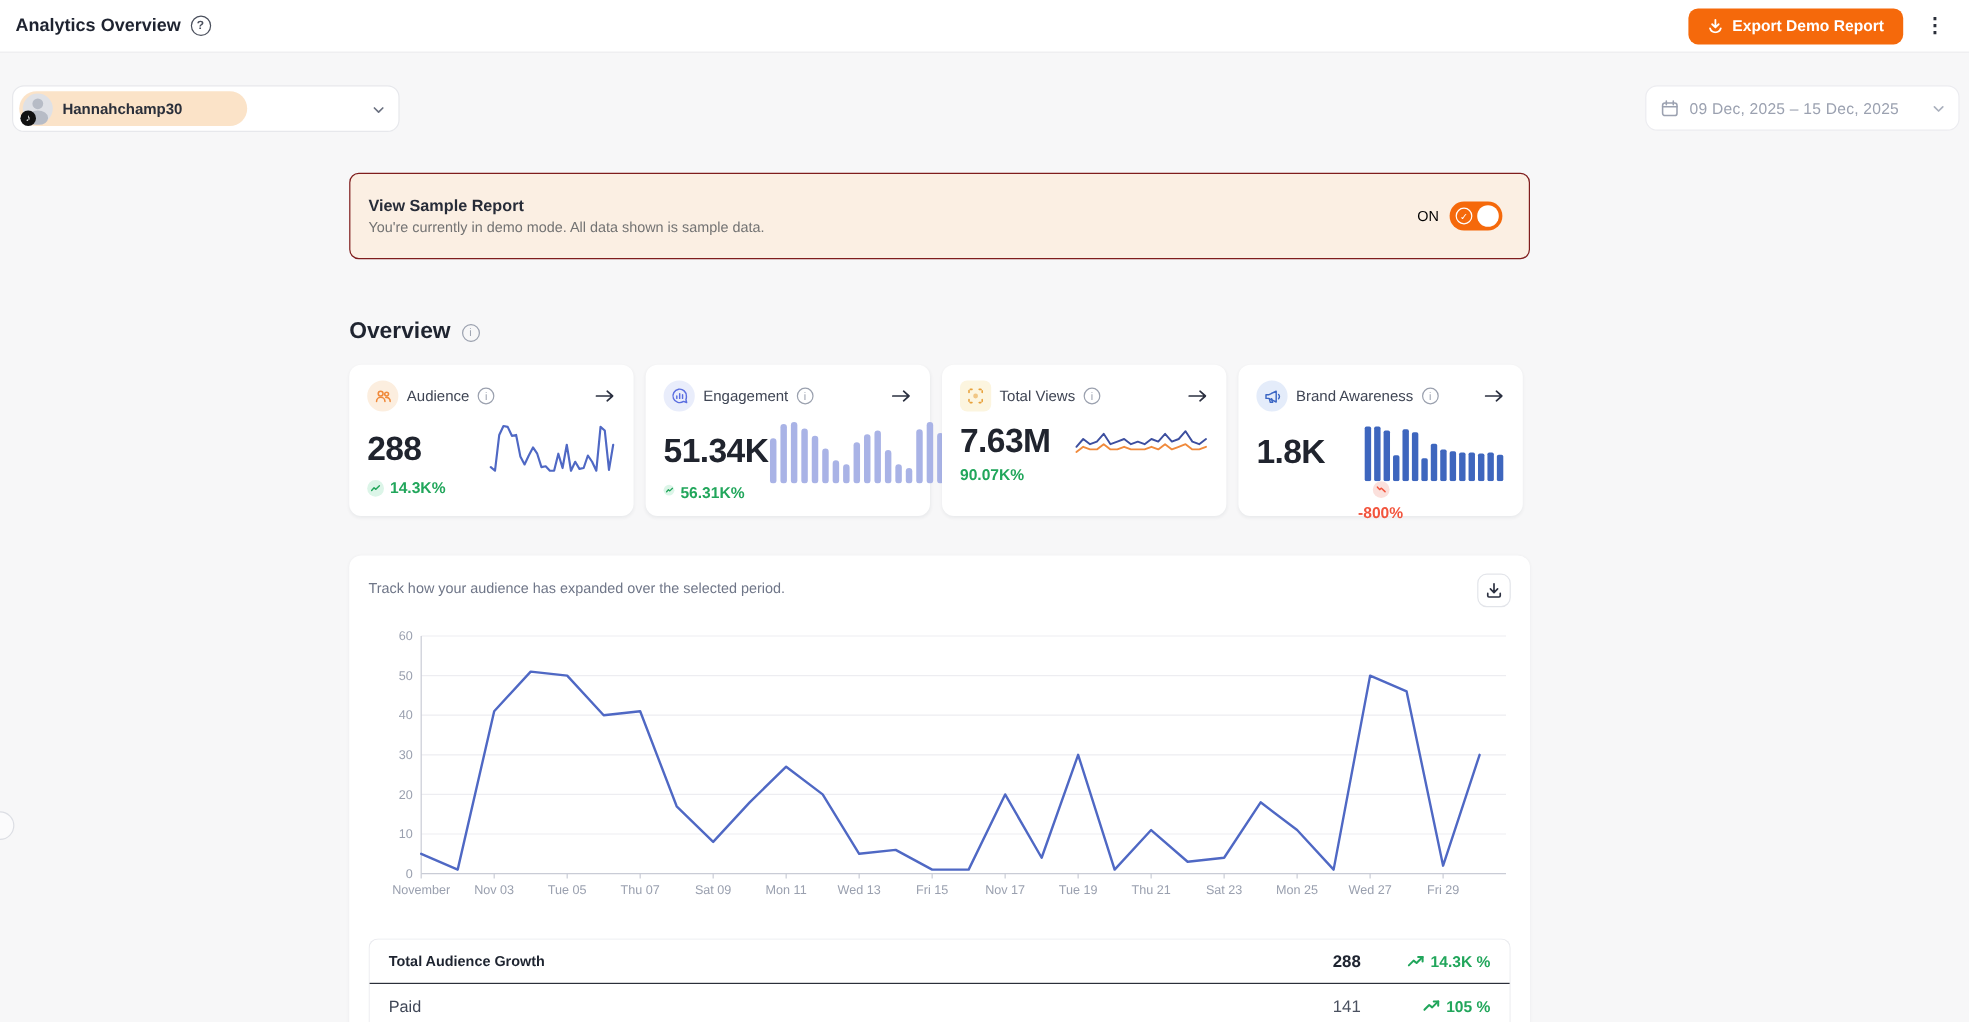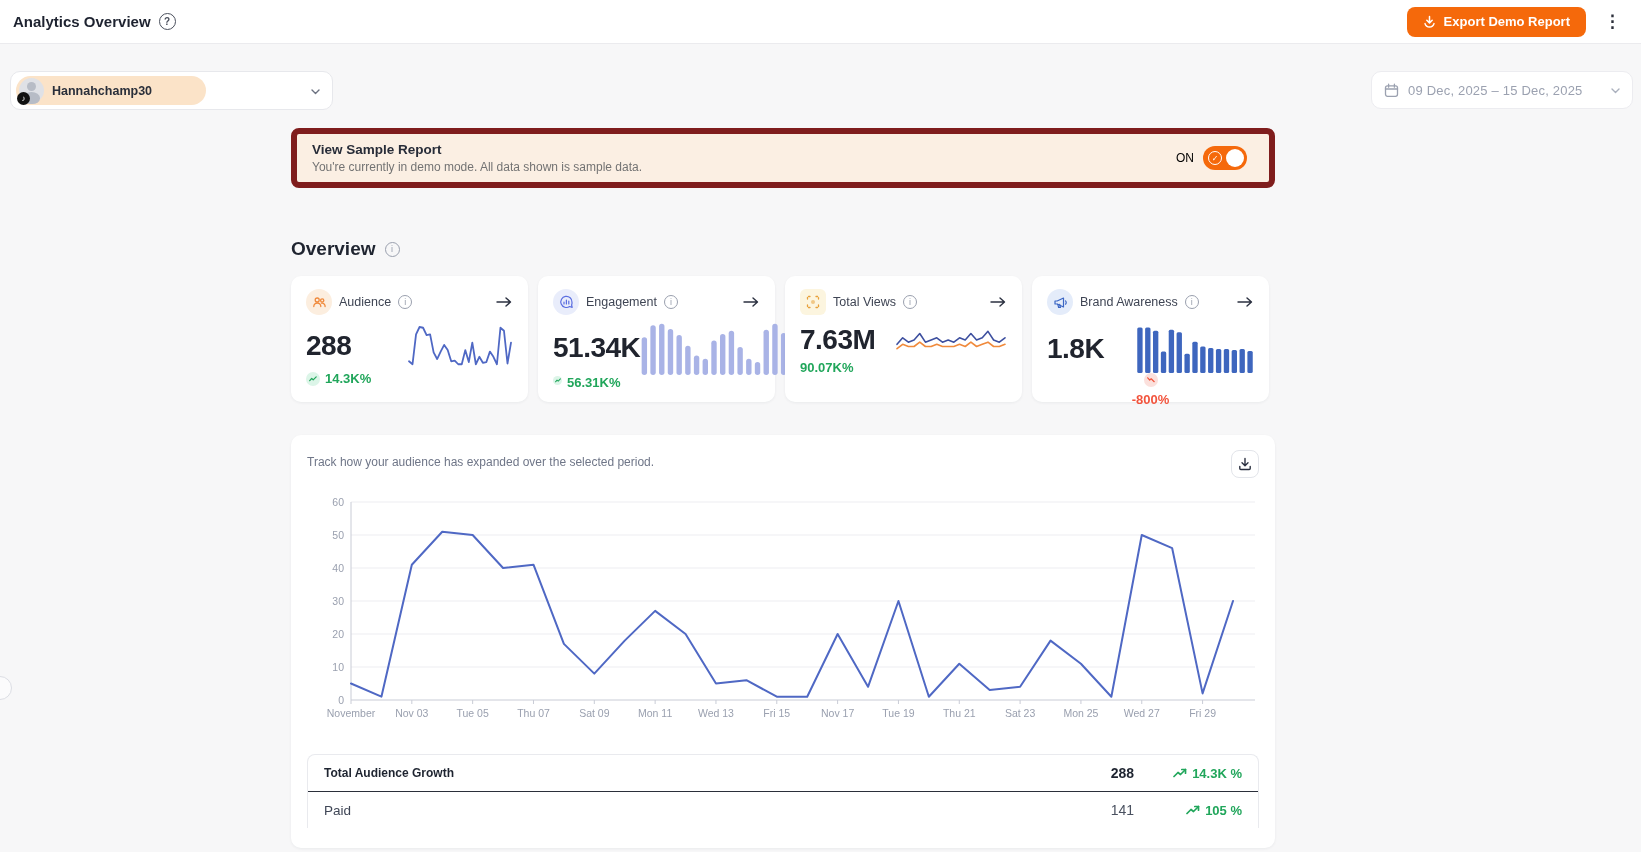--- a/index.html
+++ b/index.html
@@ -38,22 +38,22 @@
   .chev svg { display:block; }
 
   .date-picker { width:262px; height:38px; background:#fff; border:1px solid #ececf0; border-radius:10px;
     display:flex; align-items:center; gap:9px; padding:0 12px; cursor:pointer; }
   .date-text { font-size:13px; color:#9ba1b0; letter-spacing:.2px; white-space:nowrap; }
   .date-picker .chev { margin-left:auto; }
 
   
   .content { width:984px; margin-left:291px; }
 
-  .sample-banner { margin-top:18px; background:#FBEFE3; border:6px solid #7f1d1d; border-radius:8px;
-    height:60px; display:flex; align-items:center; justify-content:space-between; padding:0 22px 0 15px; }
+  .sample-banner { margin-top:34px; background:#FBEFE3; border:1px solid #7f1d1d; border-radius:8px;
+    height:72px; display:flex; align-items:center; justify-content:space-between; padding:0 22px 0 15px; }
   .banner-title { font-size:13.5px; font-weight:bold; color:#272c38; margin-bottom:3px; }
   .banner-sub { font-size:12px; color:#737373; }
   .banner-right { display:flex; align-items:center; gap:9px; }
   .toggle-label { font-size:12px; font-weight:normal; color:#000000; }
   .toggle { width:44px; height:24px; background:#F5690B; border-radius:12px; position:relative; cursor:pointer; }
   .toggle .check { position:absolute; left:5px; top:5px; width:14px; height:14px; border:1.3px solid #fff;
     border-radius:50%; color:#fff; font-size:8px; display:flex; align-items:center; justify-content:center; }
   .toggle .knob { position:absolute; right:3px; top:3px; width:18px; height:18px; background:#fff; border-radius:50%; }
 
   

